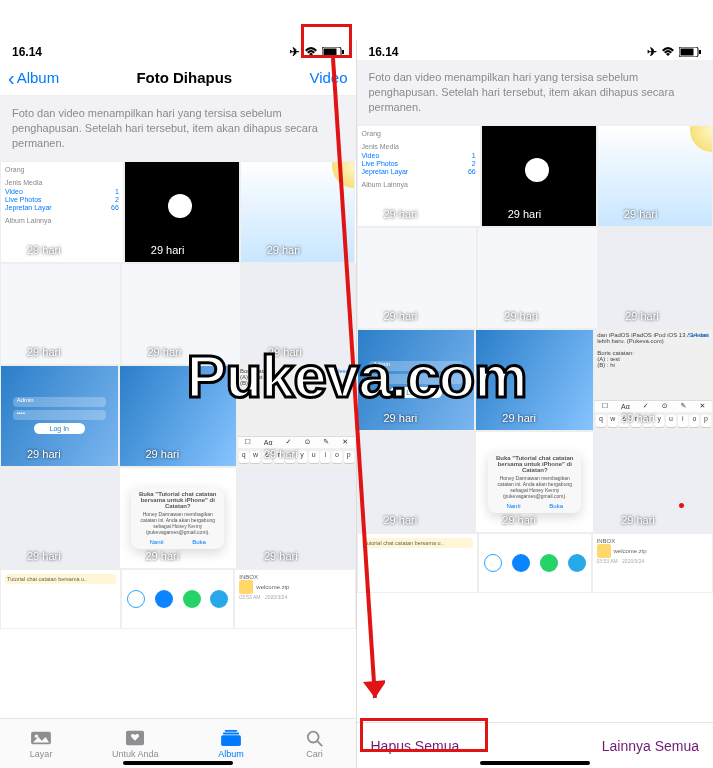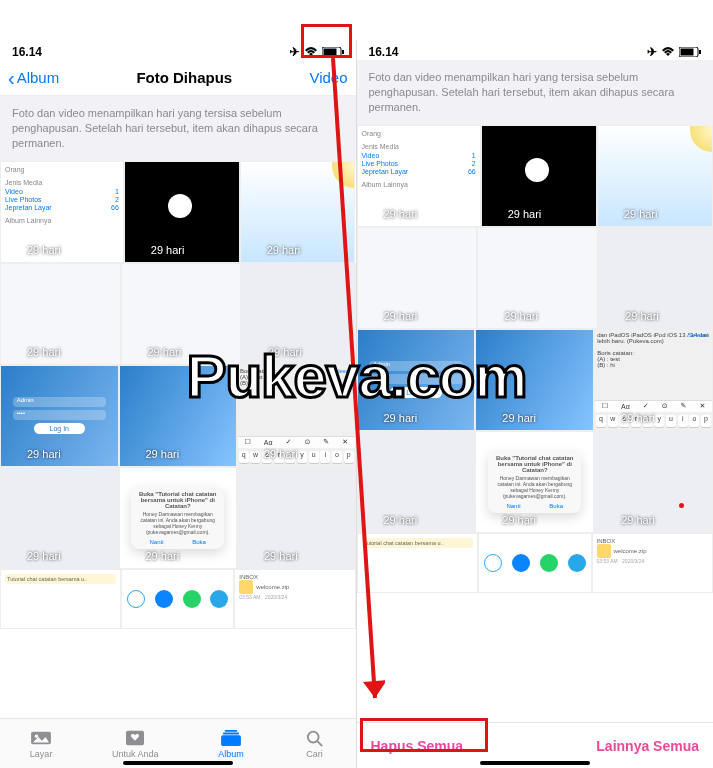--- a/index.html
+++ b/index.html
@@ -38,21 +38,21 @@
   .cell.modal .box .btns{display:flex;justify-content:space-around;margin-top:4px;color:#007aff;}
   .cell.share{background:#fff; display:flex; align-items:center; justify-content:space-around;}
   .cell.share .circ{width:18px;height:18px;border-radius:50%;}
   .cell.file{background:#fff;padding:4px;font-size:6px;color:#666;}
   .cell.file .ico{display:inline-block;width:14px;height:14px;background:#ffd76b;border-radius:2px;margin-right:3px;vertical-align:middle;}
   .tabbar { height:50px; border-top:1px solid #e5e5e5; display:flex; align-items:center; justify-content:space-around; background:#fafafa;}
   .tab { display:flex; flex-direction:column; align-items:center; font-size:9px; color:#8e8e93; gap:2px;}
   .tab.active{color:#007aff;}
   .tab .ic{width:22px;height:18px;}
   .bottombar { height:46px; display:flex; align-items:center; justify-content:space-between; padding:0 14px; border-top:1px solid #e5e5e5;}
-  .bottombar .link{ color:#ec4899; font-size:14px;font-weight:bold;}
+  .bottombar .link{ color:#701a75; font-size:14px;}
   .redbox{ border:3px solid #e01414; position:absolute;}
   .arrow { position:absolute; pointer-events:none;}
   .watermark{ position:absolute; left:50%; top:49%; transform:translate(-50%,-50%); font-size:60px; font-weight:700; color:#fff; -webkit-text-stroke:3px #000; letter-spacing:-1px; white-space:nowrap; z-index:50;}
   .chev{font-size:20px;line-height:0;}
   svg{display:block;}
   .homebar{position:absolute;bottom:3px;left:50%;transform:translateX(-50%);width:110px;height:4px;background:#000;border-radius:3px;}
 </style>
 </head>
 <body>
 

